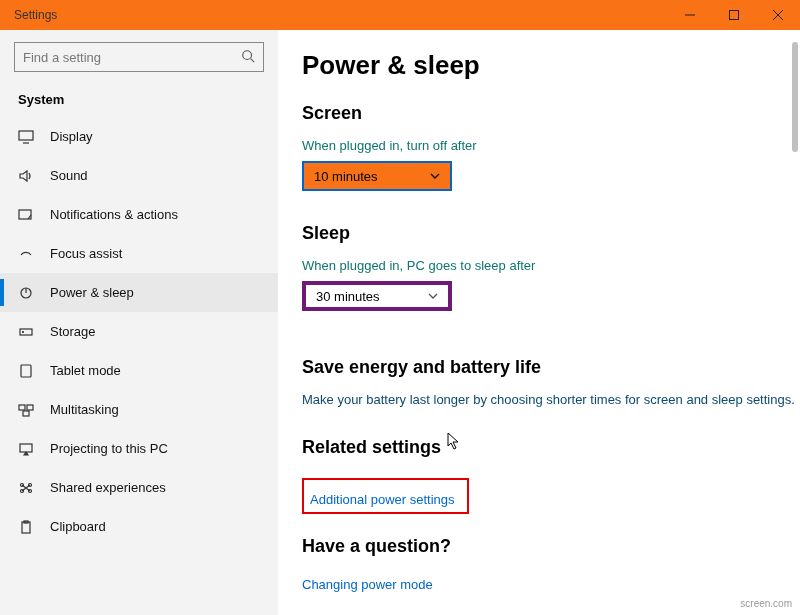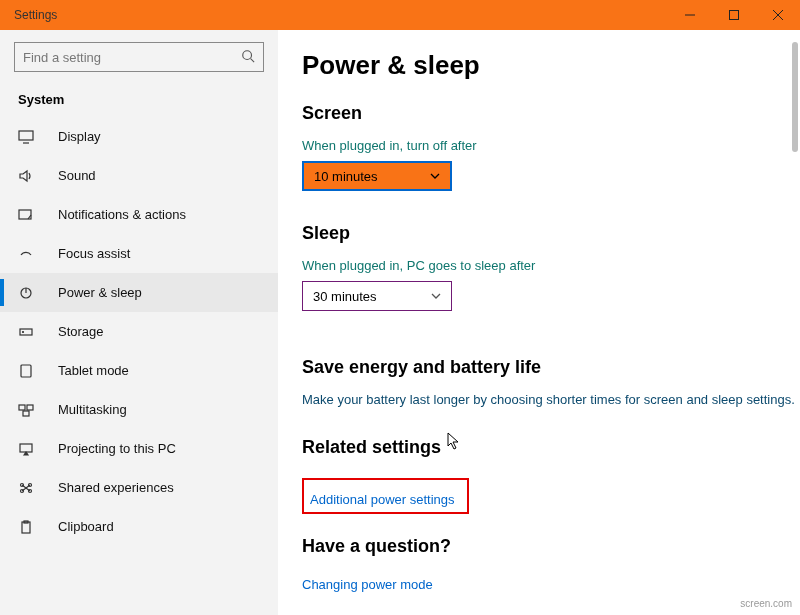--- a/index.html
+++ b/index.html
@@ -70,21 +70,21 @@
 .search-input::placeholder { color: #777; }
 .section-title {
   font-weight: 600;
   font-size: 13px;
   padding: 8px 18px 10px 18px;
 }
 .nav-list { list-style: none; }
 .nav-item {
   display: flex;
   align-items: center;
-  gap: 24px;
+  gap: 16px;
   padding: 12px 18px;
   font-size: 13px;
   color: #111;
   position: relative;
 }
 .nav-item .icon { width: 16px; display:flex; align-items:center; justify-content:center; color:#333; }
 .nav-item.active::before {
   content: "";
   position: absolute;
   left: 0; top: 6px; bottom: 6px;
@@ -97,21 +97,21 @@
   padding: 20px 0 0 24px;
   overflow-y: hidden;
   position: relative;
 }
 .page-title { font-size: 26px; font-weight: 600; margin-bottom: 22px; }
 .sect-head { font-size: 18px; font-weight: 600; margin-bottom: 14px; }
 .label-text { font-size: 13px; color: #0f766e; margin-bottom: 8px; }
 .combo {
   width: 150px;
   height: 30px;
-  border: 1px solid #701a75;
+  border: 4px solid #701a75;
   display: flex;
   align-items: center;
   justify-content: space-between;
   padding: 0 10px;
   font-size: 13px;
   background: #fff;
   margin-bottom: 32px;
 }
 .combo.highlight {
   background: #f97316;

